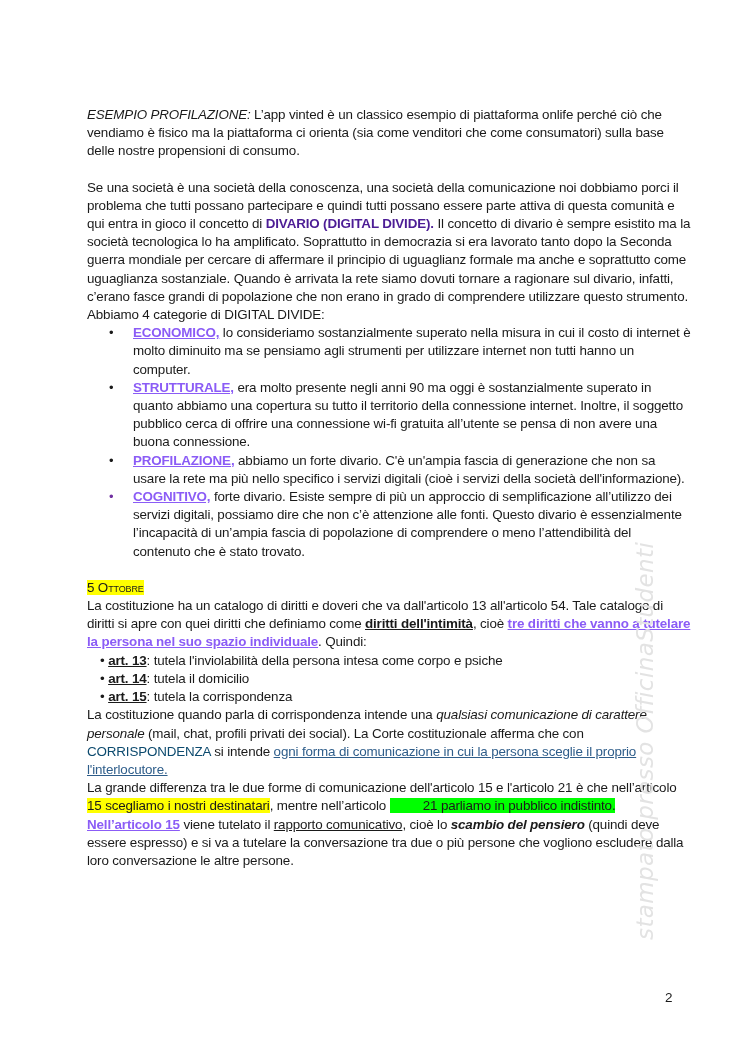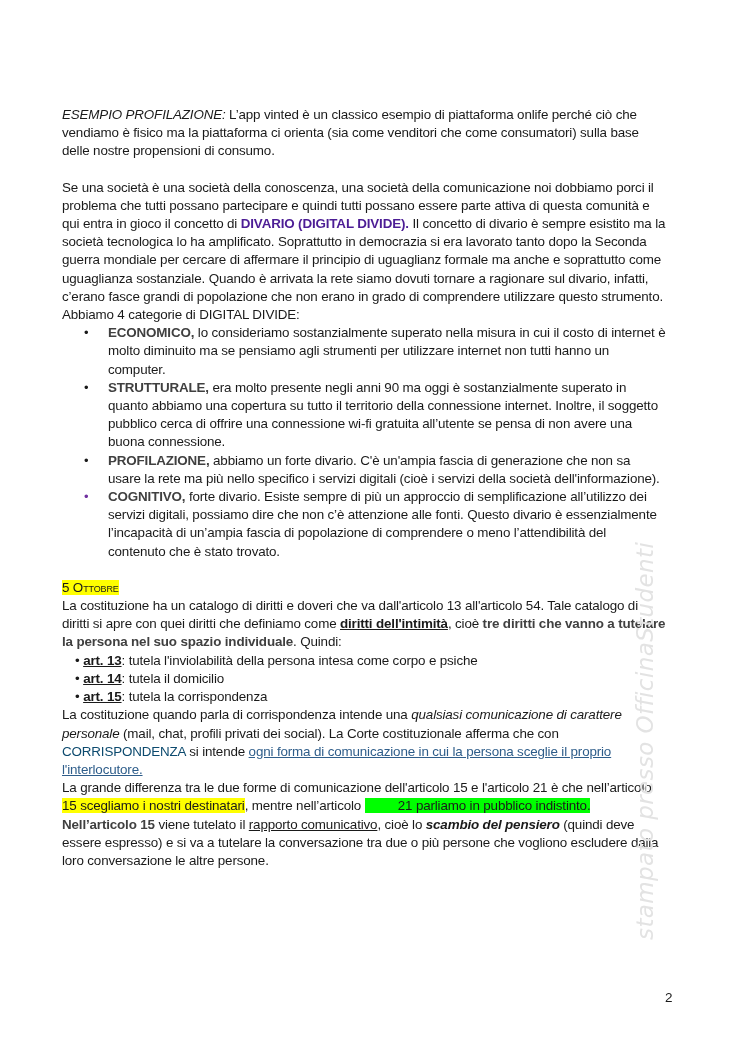--- a/index.html
+++ b/index.html
@@ -2,31 +2,31 @@
 <html><head>
   <meta charset="utf-8">
   <style>
     html, body { margin: 0; padding: 0; background: #ffffff; }
     body {
       width: 744px; height: 1052px; position: relative; overflow: hidden;
       font-family: "Liberation Sans", "DejaVu Sans", sans-serif;
       color: #1a1a1a;
     }
     .page {
-      position: absolute; left: 62px; top: 106px; width: 604px;
+      position: absolute; left: 87px; top: 106px; width: 604px;
       font-size: 13.4px; line-height: 18.2px; letter-spacing: -0.15px;
     }
     p { margin: 0; }
     .gap { height: 18px; }
     .it { font-style: italic; }
     .b { font-weight: bold; }
     .u { text-decoration: underline; }
     .navy { color: #4c1d95; font-weight: bold; }
     .purple { color: #0c4a6e; }
-    .purple-b { color: #404040; font-weight: bold; }
+    .purple-b { color: #8b5cf6; font-weight: bold; text-decoration: underline; }
     .link { color: #2e5d8a; text-decoration: underline; }
     .hl-yellow { background: #ffff00; }
     .hl-green { background: #00ff00; padding-left: 33px; }
     .smallcaps { font-variant: small-caps; }
     ul.dd { margin: 0; padding: 0; list-style: none; }
     ul.dd li { position: relative; padding-left: 46px; }
     ul.dd li .bullet { position: absolute; left: 22px; top: 0; font-size: 13px; }
     ul.dd li .bullet.purple-dot { color: #7030a0; }
     .art-line { position: relative; margin-left: 13px; }
     .watermark {

